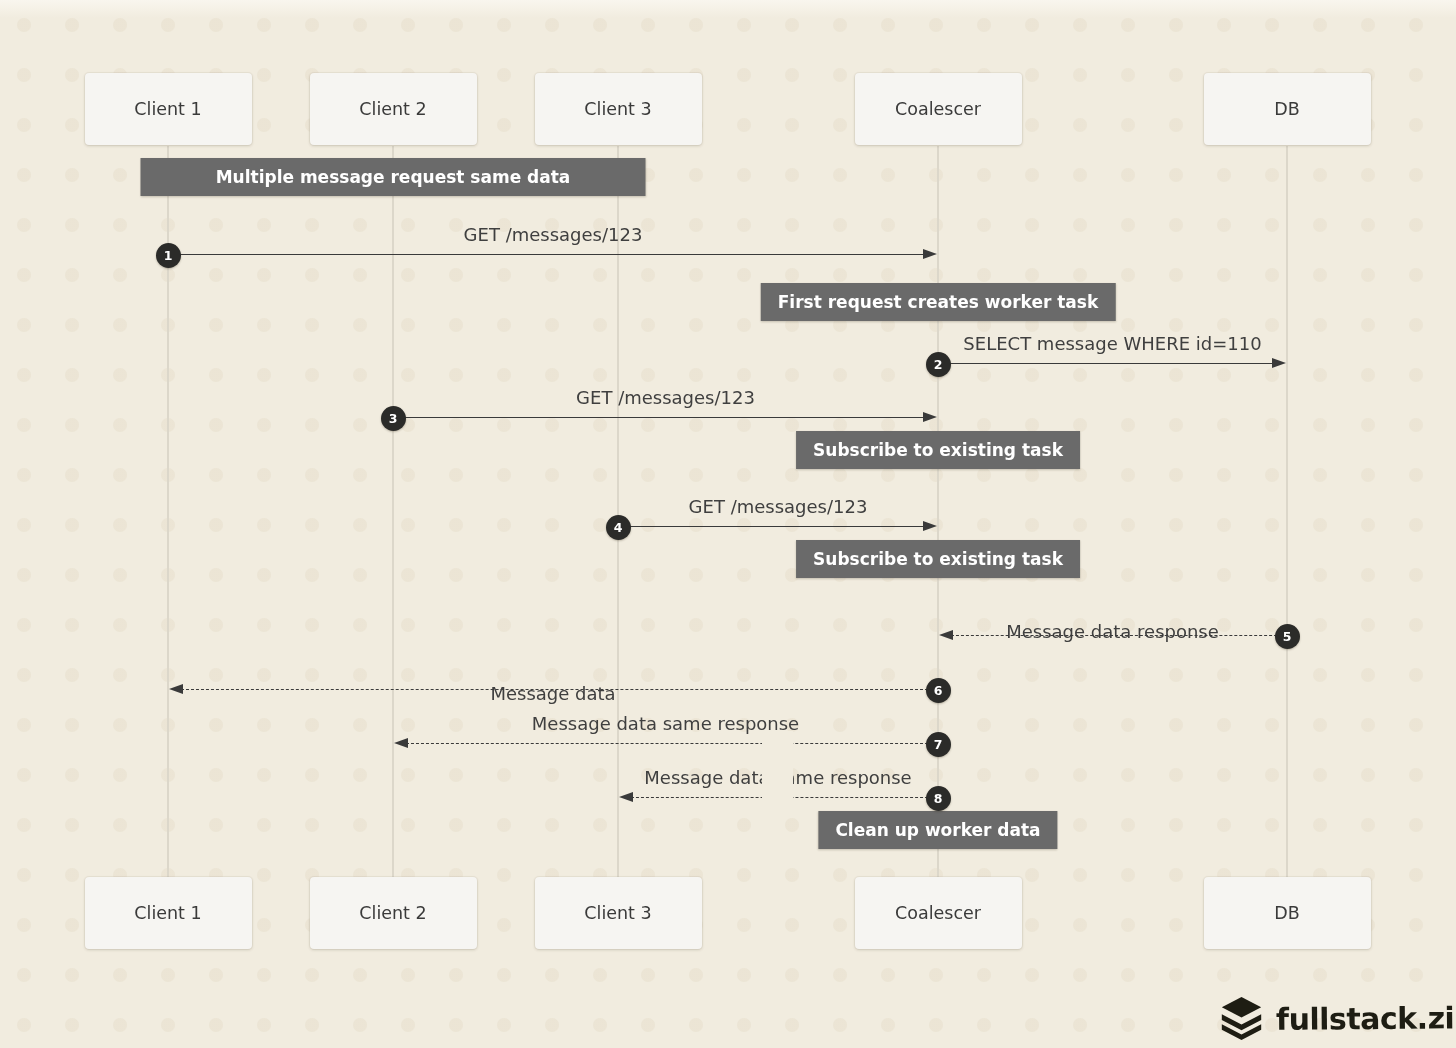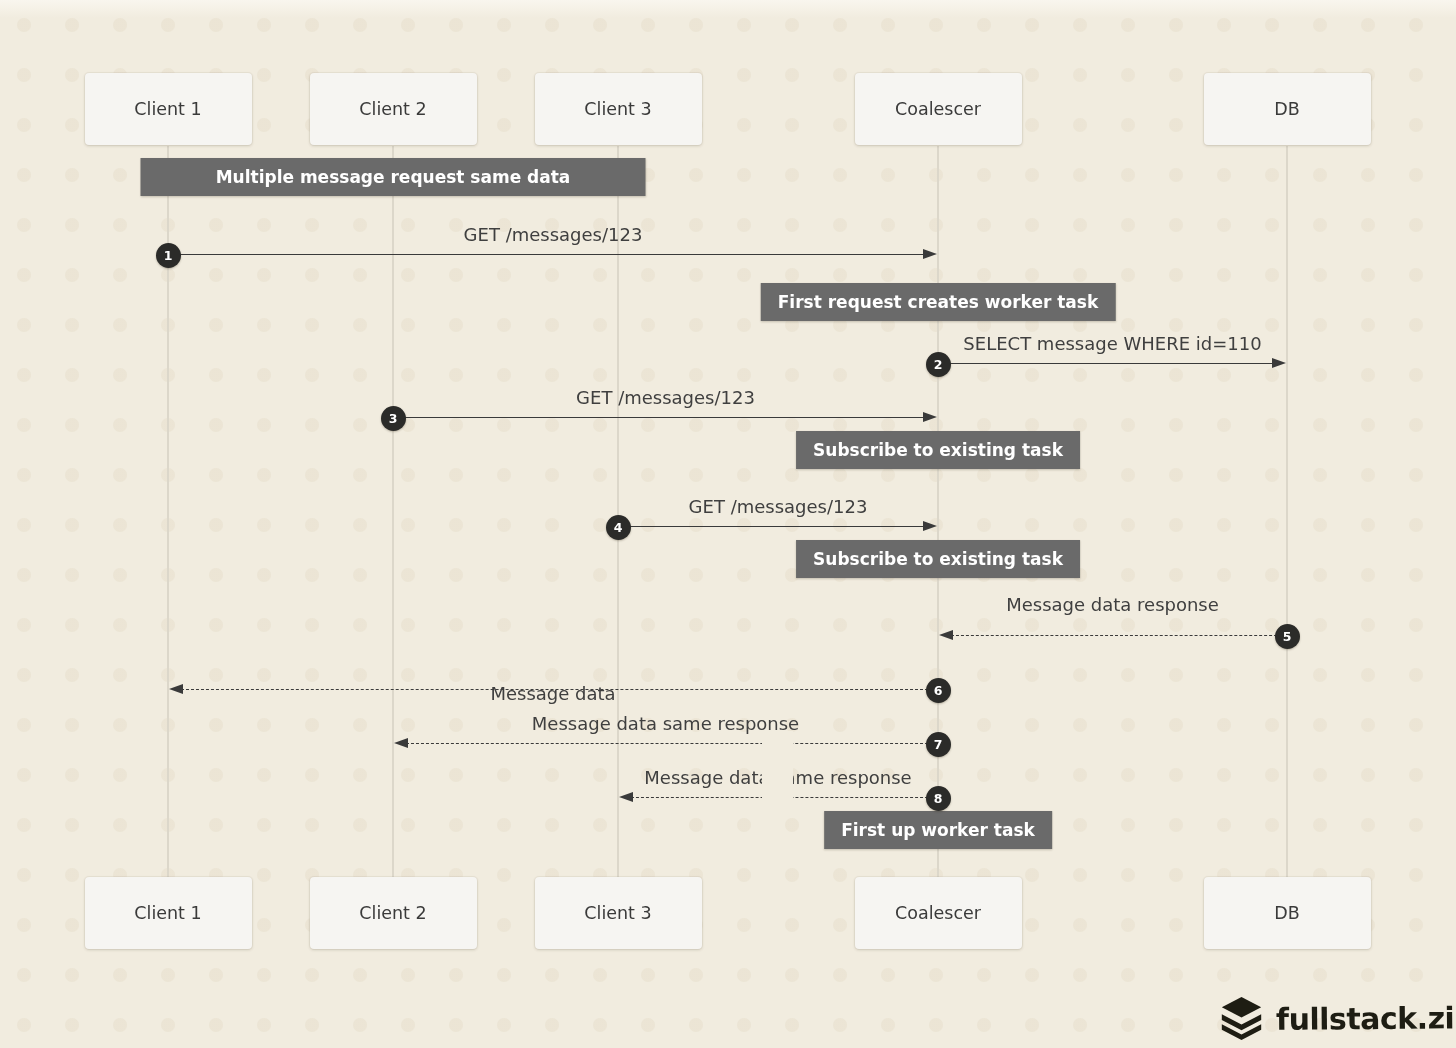--- a/index.html
+++ b/index.html
@@ -137,37 +137,37 @@
       <div class="msg-label" style="left: 665.5px; top: 387px;">GET /messages/123</div>
       <div class="msg-line-solid" style="left: 393px; top: 417px; width: 532px;"></div>
       <div class="arrowhead right" style="left: 923px; top: 412px;"></div>
       <div class="seq-badge" style="left: 380.5px; top: 405.5px;">3</div>
       <div class="note" style="left: 938px; top: 431px;">Subscribe to existing task</div>
       <div class="msg-label" style="left: 778px; top: 496px;">GET /messages/123</div>
       <div class="msg-line-solid" style="left: 618px; top: 526px; width: 307px;"></div>
       <div class="arrowhead right" style="left: 923px; top: 521px;"></div>
       <div class="seq-badge" style="left: 605.5px; top: 514.5px;">4</div>
       <div class="note" style="left: 938px; top: 540px;">Subscribe to existing task</div>
-      <div class="msg-label" style="left: 1112.5px; top: 594px; text-align: center;">Message data response</div>
+      <div class="msg-label" style="left: 1112.5px; top: 621px; text-align: center;">Message data response</div>
       <div class="msg-line-dashed" style="left: 951px; top: 635px; width: 336px;"></div>
       <div class="arrowhead left" style="left: 939px; top: 630px;"></div>
       <div class="seq-badge" style="left: 1274.5px; top: 623.5px;">5</div>
       <div class="msg-label" style="left: 553px; top: 659px; margin-top: 24px;">Message data</div>
       <div class="msg-line-dashed" style="left: 181px; top: 689px; width: 757px;"></div>
       <div class="arrowhead left" style="left: 169px; top: 684px;"></div>
       <div class="seq-badge" style="left: 925.5px; top: 677.5px;">6</div>
       <div class="msg-label" style="left: 665.5px; top: 713px;">Message data same response</div>
       <div class="msg-line-dashed" style="left: 406px; top: 743px; width: 532px;"></div>
       <div class="arrowhead left" style="left: 394px; top: 738px;"></div>
       <div class="seq-badge" style="left: 925.5px; top: 731.5px;">7</div>
       <div class="msg-label" style="left: 778px; top: 767px;">Message data same response</div>
       <div class="msg-line-dashed" style="left: 631px; top: 797px; width: 307px;"></div>
       <div class="arrowhead left" style="left: 619px; top: 792px;"></div>
       <div class="seq-badge" style="left: 925.5px; top: 785.5px;">8</div>
-      <div class="note" style="left: 938px; top: 811px;">First up worker task</div>
+      <div class="note" style="left: 938px; top: 811px;">Clean up worker data</div>
     </div>
 
   <div class="erase-band" style="left:762px;top:731px;width:31px;height:74px;"></div>
 
   <div class="brand">
     <svg width="47" height="45" viewBox="0 0 48 48">
       <path d="M24 1 L45 12 L24 23 L3 12 Z" fill="#1e1d13"></path>
       <path d="M3 19.5 L24 30.5 L45 19.5 L45 25.5 L24 36.5 L3 25.5 Z" fill="#1e1d13"></path>
       <path d="M3 30 L24 41 L45 30 L45 36 L24 47 L3 36 Z" fill="#1e1d13"></path>
     </svg>

